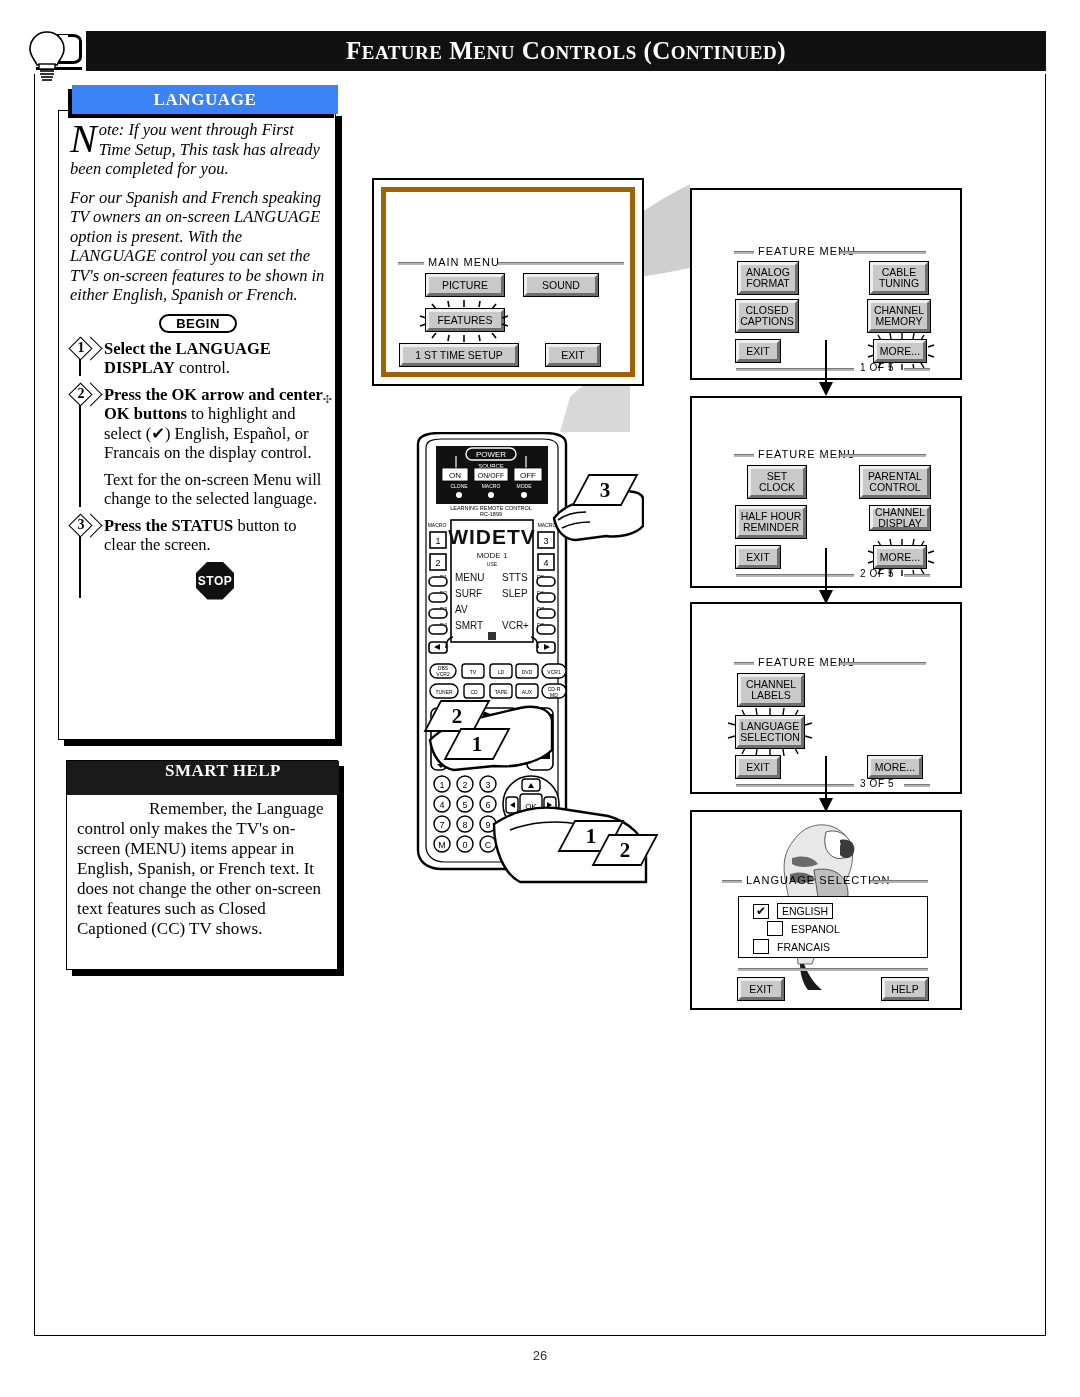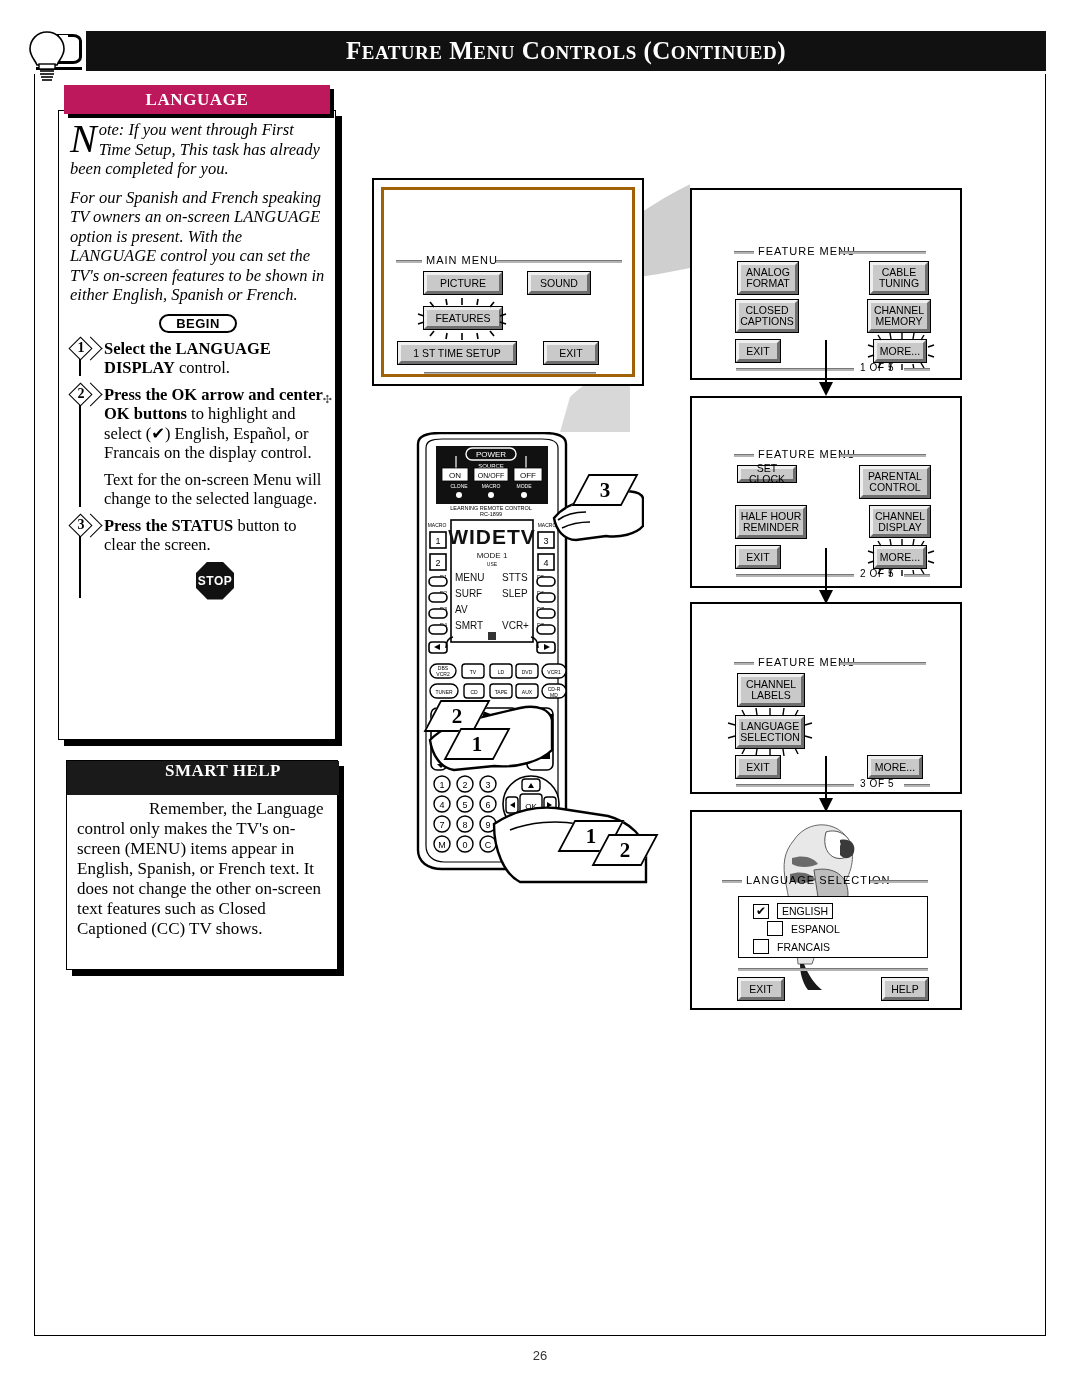--- a/index.html
+++ b/index.html
@@ -47,22 +47,22 @@
   
   .lang-box{
     position:absolute; left:58px; top:110px; width:278px; height:630px;
     border:1.5px solid #000; background:#fff;
   }
   .lang-box-shadow{
     position:absolute; left:64px; top:116px; width:278px; height:630px;
     background:#000;
   }
   .lang-hdr{
-    position:absolute; left:64px; top:85px; width:266px; height:29px;
-    background:#be185d; color:#fff; display:flex; align-items:center;
+    position:absolute; left:72px; top:85px; width:266px; height:29px;
+    background:#3b82f6; color:#fff; display:flex; align-items:center;
     justify-content:center; font-weight:bold; font-size:17px;
     letter-spacing:.6px; z-index:5;
   }
   .lang-hdr-shadow{
     position:absolute; left:68px; top:89px; width:266px; height:29px;
     background:#000; z-index:4;
   }
 
   .lc-inner{ position:absolute; left:70px; top:120px; width:256px; }
   p.note{
@@ -140,21 +140,21 @@
     font-size:17px; line-height:20px;
   }
   .sh-text .indent{ display:inline-block; width:72px; }
 
   
   .tvset{
     position:absolute; left:372px; top:178px; width:272px; height:208px;
     border:2px solid #000; background:#fff; padding:7px;
   }
   .tvset .bez{
-    width:100%; height:100%; border:3px solid #a16207; background:#fff;
+    width:100%; height:100%; border:5px solid #a16207; background:#fff;
     position:relative; overflow:hidden;
   }
   .swoosh{
     position:absolute; left:560px; top:182px; width:130px; height:250px;
     z-index:0; pointer-events:none;
   }
 
   
   .osd-title{
     position:absolute; font-family:"Liberation Sans", sans-serif;
@@ -324,21 +324,21 @@
   <path d="M10 215 C 30 195 50 190 70 188 L70 250 L0 250 Z" fill="#d8d8d8"></path>
 </svg>
 
 <div class="tvset">
   <div class="bez">
     <div class="osd-title" style="left:42px; top:64px;">MAIN MENU</div>
     <div class="osd-rule" style="left:12px; top:70px; width:26px;"></div>
     <div class="osd-rule" style="left:112px; top:70px; width:126px;"></div>
 
     <div class="btn3d" style="left:40px; top:82px; width:78px; height:22px;">PICTURE</div>
-    <div class="btn3d" style="left:144px; top:82px; width:62px; height:22px;">SOUND</div>
+    <div class="btn3d" style="left:138px; top:82px; width:74px; height:22px;">SOUND</div>
     <div class="btn3d" style="left:40px; top:117px; width:78px; height:22px;">FEATURES</div>
     <svg class="sparkle" style="left:28px; top:106px;" width="104" height="46" viewBox="0 0 104 46">
       <g stroke="#000" stroke-width="1.6">
         <line x1="18" y1="6" x2="22" y2="11"></line>
           <line x1="34" y1="3" x2="35" y2="9"></line>
         <line x1="50" y1="2" x2="50" y2="9"></line>
           <line x1="66" y1="3" x2="65" y2="9"></line>
         <line x1="82" y1="6" x2="78" y2="11"></line>
         <line x1="6" y1="18" x2="12" y2="20"></line>
           <line x1="94" y1="18" x2="88" y2="20"></line>
@@ -396,24 +396,24 @@
   <div class="osd-rule" style="left:44px; top:178px; width:118px;"></div>
   <div class="pagecount" style="left:168px; top:172px;">1 OF 5</div>
   <div class="osd-rule" style="left:212px; top:178px; width:26px;"></div>
 </div>
 
 <div class="panel p2">
   <div class="osd-title" style="left:66px; top:50px;">FEATURE MENU</div>
   <div class="osd-rule" style="left:42px; top:56px; width:20px;"></div>
   <div class="osd-rule" style="left:148px; top:56px; width:86px;"></div>
 
-  <div class="btn3d" style="left:46px; top:68px; width:58px; height:16px;">SET CLOCK</div>
+  <div class="btn3d" style="left:56px; top:68px; width:58px; height:32px;">SET CLOCK</div>
   <div class="btn3d" style="left:168px; top:68px; width:70px; height:32px;">PARENTAL CONTROL</div>
   <div class="btn3d" style="left:44px; top:108px; width:70px; height:32px;">HALF HOUR REMINDER</div>
-  <div class="btn3d" style="left:178px; top:108px; width:60px; height:31px;text-align:center;">CHANNEL DISPLAY</div>
+  <div class="btn3d" style="left:178px; top:108px; width:60px; height:24px;text-align:center;">CHANNEL DISPLAY</div>
   <div class="btn3d" style="left:44px; top:148px; width:44px; height:22px;">EXIT</div>
   <div class="btn3d" style="left:182px; top:148px; width:52px; height:22px;">MORE...</div>
   <svg class="sparkle" style="left:172px; top:139px;" width="74" height="42" viewBox="0 0 74 42">
     <g stroke="#000" stroke-width="1.4">
       <line x1="14" y1="4" x2="17" y2="9"></line>
         <line x1="26" y1="2" x2="27" y2="8"></line>
       <line x1="38" y1="2" x2="38" y2="8"></line>
         <line x1="50" y1="2" x2="49" y2="8"></line>
       <line x1="60" y1="4" x2="57" y2="9"></line>
       <line x1="4" y1="14" x2="10" y2="16"></line>

